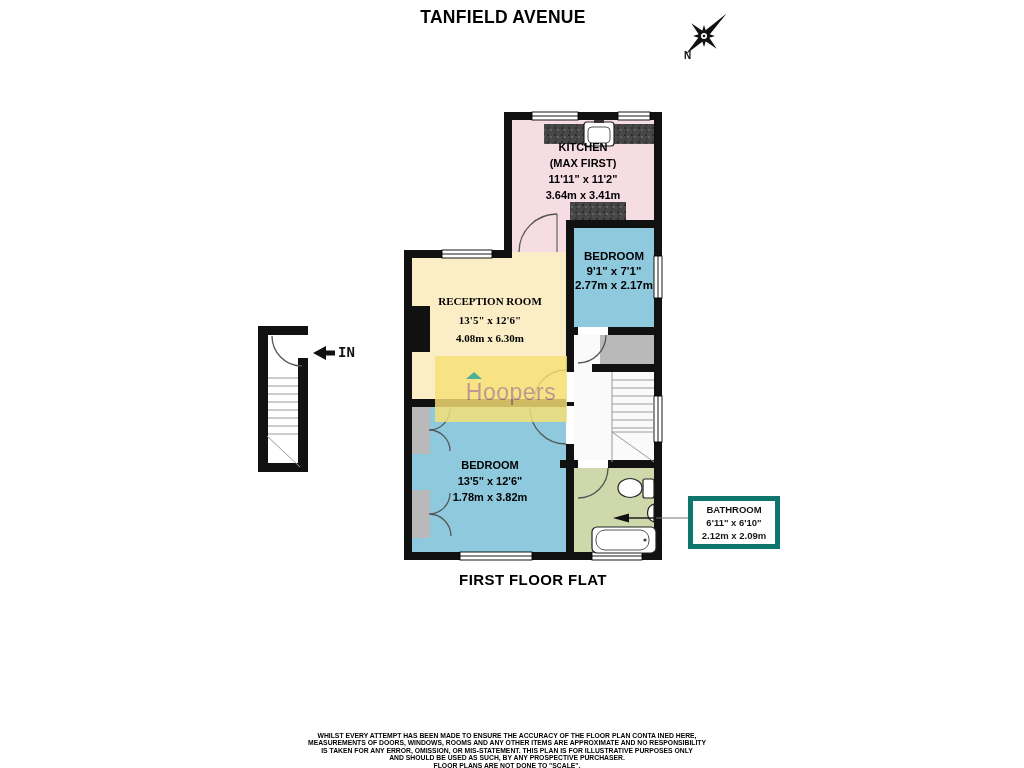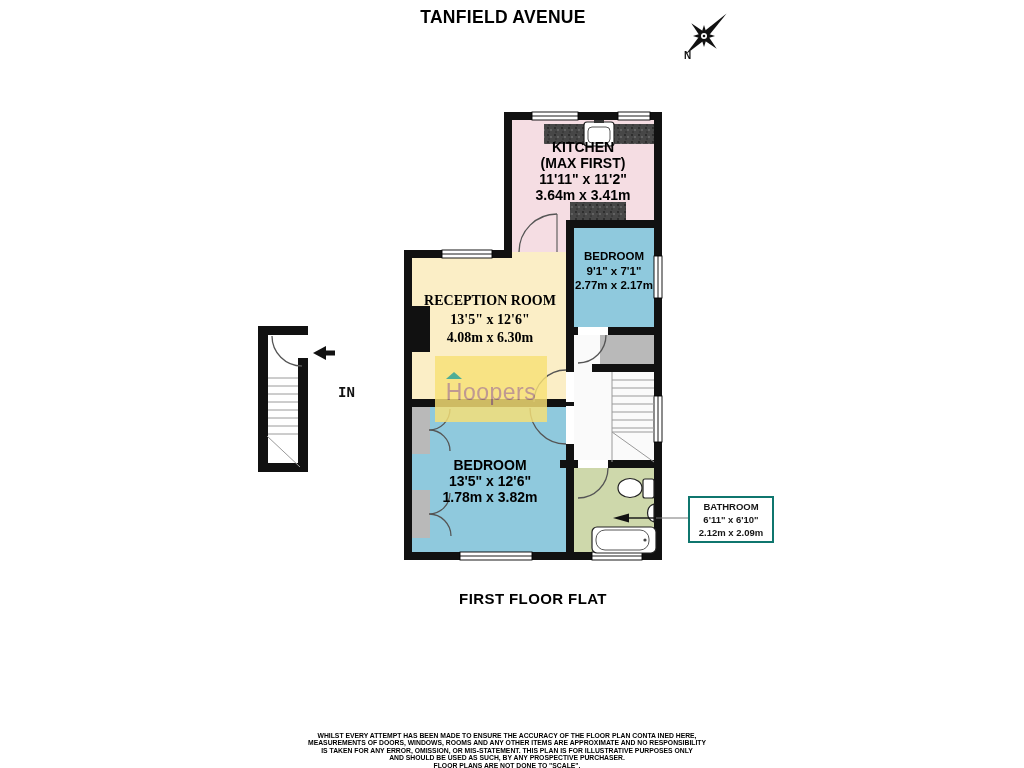--- a/index.html
+++ b/index.html
@@ -22,37 +22,37 @@
   .room-bed{fill:var(--bedroom);}
   .room-rec{fill:var(--reception);}
   .room-bath{fill:var(--bathroom);}
   .room-hall{fill:#fafafa;}
   .compass{fill:#111;}
 
   
   .lbl{position:absolute;transform:translateX(-50%);text-align:center;color:#000000;
        font-weight:700;white-space:nowrap;}
   .title{font-size:17.5px;line-height:22px;letter-spacing:.3px;}
-  .room-lbl{font-size:14px;line-height:16px;}
+  .room-lbl{font-size:11px;line-height:16px;}
   .room-lbl.small{font-size:11.5px;line-height:14.5px;}
   .room-lbl.wide{line-height:18.5px;}
   .floor-lbl{font-size:15px;letter-spacing:.4px;}
   .footer-area{font-size:11px;letter-spacing:.2px;}
   .disclaimer{font-size:6.8px;line-height:7.4px;font-weight:700;}
   .in-lbl{position:absolute;font-family:"DejaVu Sans Mono", monospace;font-weight:700;
           font-size:14px;color:#111;}
   .n-lbl{position:absolute;font-size:10px;font-weight:700;color:#111;}
 
   .callout{position:absolute;left:688px;top:496px;width:80px;background:#fff;
-           border:2px solid #0f766e;padding:2px 1px;text-align:center;color:#161616;
+           border:5px solid #0f766e;padding:2px 1px;text-align:center;color:#161616;
            font-weight:700;font-size:9.5px;line-height:13px;white-space:nowrap;}
 
   .watermark{position:absolute;left:435px;top:356px;width:112px;height:66px;
              background:var(--watermark_bg);opacity:.82;display:flex;
-             align-items:center;justify-content:center;}
+             align-items:center;justify-content:center;padding-left:20px;}
   .wm-text{position:relative;color:var(--watermark_text);font-size:23px;font-weight:400;
            letter-spacing:.5px;padding-top:6px;}
   .wm-roof{position:absolute;left:0px;top:-1px;width:0;height:0;
            border-left:8px solid transparent;border-right:8px solid transparent;
            border-bottom:7px solid var(--watermark_roof);}
 </style>
 </head>
 <body>
 
 <div id="canvas">
@@ -196,21 +196,21 @@
       <circle cx="704" cy="36" r="1.3" fill="#111"></circle>
     </g>
   </svg>
 
   <div class="lbl title" style="left:503px;top:6px;">
     <div>TANFIELD AVENUE</div>
   </div>
 
   <div class="n-lbl" style="left:684px;top:50px;">N</div>
 
-  <div class="in-lbl" style="left:338px;top:344px;margin-top:40px;">IN</div>
+  <div class="in-lbl" style="left:338px;top:344px;">IN</div>
 
   <div class="lbl room-lbl" style="left:583px;top:139px;">
     <div>KITCHEN</div>
     <div>(MAX FIRST)</div>
     <div>11'11" x 11'2"</div>
     <div>3.64m x 3.41m</div>
   </div>
 
   <div class="lbl room-lbl small" style="left:614px;top:249px;">
     <div>BEDROOM</div>
@@ -236,21 +236,21 @@
     <div>2.12m x 2.09m</div>
   </div>
 
   <div class="watermark">
     <span class="wm-text">
       <span class="wm-roof"></span>
       <span>Hoopers</span>
     </span>
   </div>
 
-  <div class="lbl floor-lbl" style="left:533px;top:590px;">FIRST FLOOR FLAT</div>
+  <div class="lbl floor-lbl" style="left:533px;top:571px;">FIRST FLOOR FLAT</div>
 
 
   <div class="lbl disclaimer" style="left:507px;top:732px;">
     <div>WHILST EVERY ATTEMPT HAS BEEN MADE TO ENSURE THE ACCURACY OF THE FLOOR PLAN CONTA INED HERE,</div>
     <div>MEASUREMENTS OF DOORS, WINDOWS, ROOMS AND ANY OTHER ITEMS ARE APPROXIMATE AND NO RESPONSIBILITY</div>
     <div>IS TAKEN FOR ANY ERROR, OMISSION, OR MIS-STATEMENT. THIS PLAN IS FOR ILLUSTRATIVE PURPOSES ONLY</div>
     <div>AND SHOULD BE USED AS SUCH, BY ANY PROSPECTIVE PURCHASER.</div>
     <div>FLOOR PLANS ARE NOT DONE TO "SCALE".</div>
   </div>
 

